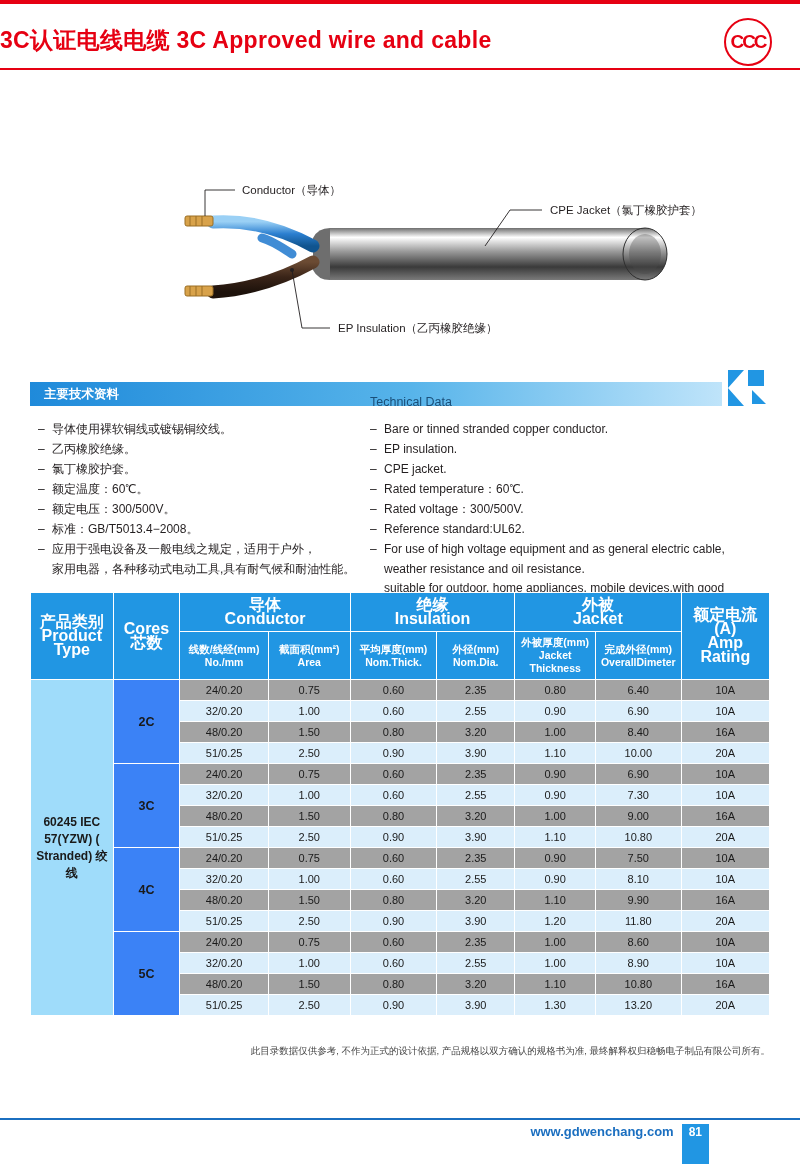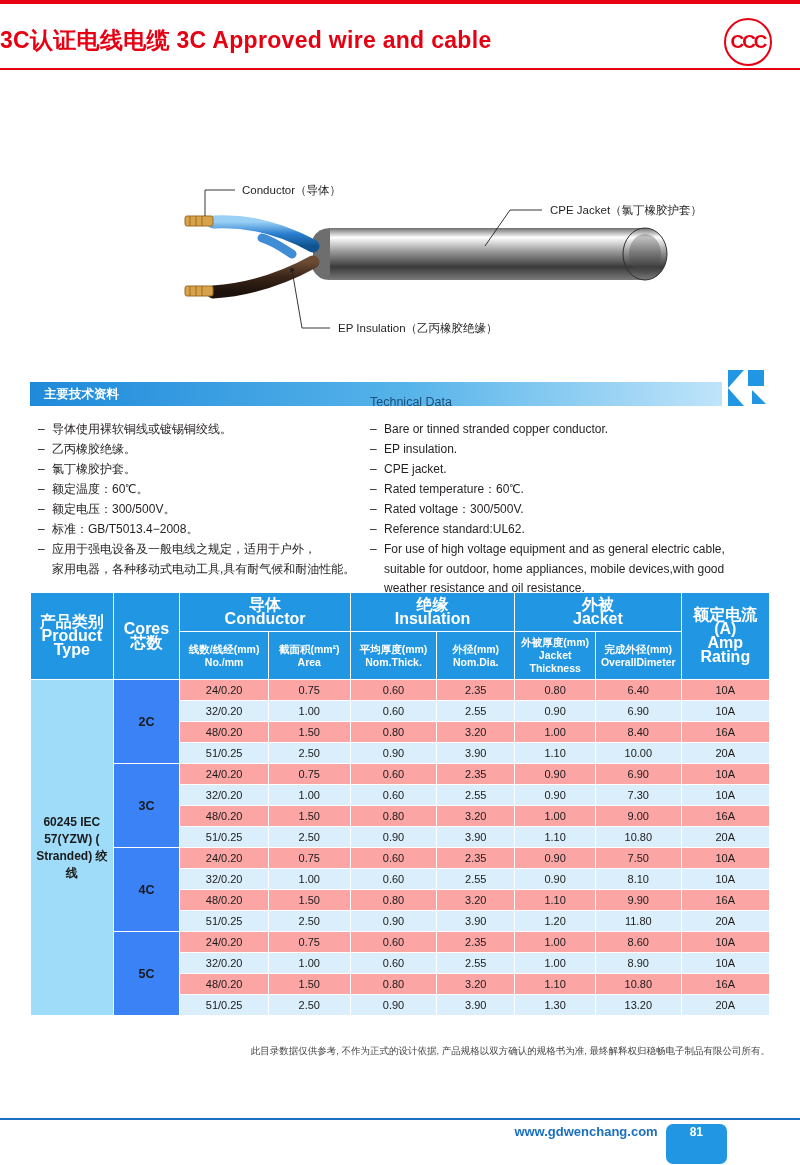--- a/index.html
+++ b/index.html
@@ -82,39 +82,39 @@
     background:#2196e3;color:#ffffff;font-size:10.5px;padding:4px 2px;line-height:13px;
   }
   td.prod{
     background:#9fdcfa;color:#1a1a1a;font-weight:bold;font-size:12px;line-height:17px;
     width:84px;
   }
   td.cores{
     background:#3b82f6;color:#1a1a1a;font-weight:bold;font-size:12.5px;width:48px;
   }
   td.d{padding:4px 2px;color:#1a1a1a;}
-  tr.row-a td.d{background:#fca5a5;margin-top:7px;}
+  tr.row-a td.d{background:#a3a3a3;margin-top:7px;}
   tr.row-b td.d{background:#dbeefb;}
   .c-a{width:72px;}.c-b{width:66px;}.c-c{width:94px;}
   .c-d{width:88px;}.c-e{width:80px;}.c-f{width:82px;}.c-g{width:92px;}
 
   
   .footnote{
     position:absolute;left:30px;top:1044px;width:740px;text-align:right;
     font-size:9.5px;color:#444;line-height:14px;
   }
   .footer-rule{position:absolute;left:0;top:1118px;width:800px;height:2px;background:#1b6fc0;}
   .footer{
     position:absolute;left:0;top:1124px;width:741px;height:40px;
     display:flex;justify-content:flex-end;
   }
   .site{color:#1b6fc0;font-size:13px;font-weight:bold;margin-right:8px;}
   .pageno{
     background:#2196e3;color:#ffffff;font-size:12px;font-weight:bold;
-    padding:1px 24px;margin-right:14px;border-radius:7px;
+    padding:1px 7px;margin-right:32px;
   }
 </style>
 </head>
 <body>
 
 <div class="page">
 
   <div class="top-rule"></div>
 
   <div class="header">
@@ -247,22 +247,22 @@
           <span class="txt">Rated voltage：300/500V.</span>
         </div>
       <div class="spec-li">
           <span class="dash">–</span>
           <span class="txt">Reference standard:UL62.</span>
         </div>
       <div class="spec-li">
           <span class="dash">–</span>
           <span class="txt">For use of high voltage equipment and as general electric cable,</span>
         </div>
+      <div class="spec-cont">weather resistance and oil resistance.</div>
       <div class="spec-cont">suitable for outdoor, home appliances, mobile devices,with good</div>
-      <div class="spec-cont">weather resistance and oil resistance.</div>
     </div>
   </div>
 
   <table class="spec-table">
     <thead>
       <tr class="hdr-top">
         <th rowspan="2" class="c-a">
           <div>产品类别</div>
           <div>Product Type</div>
         </th>

